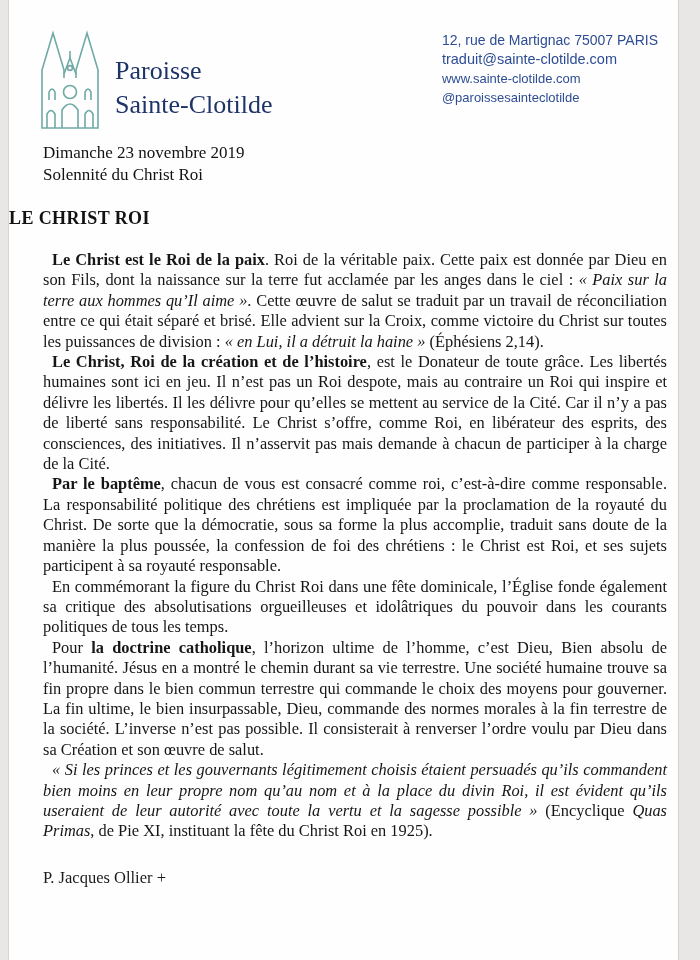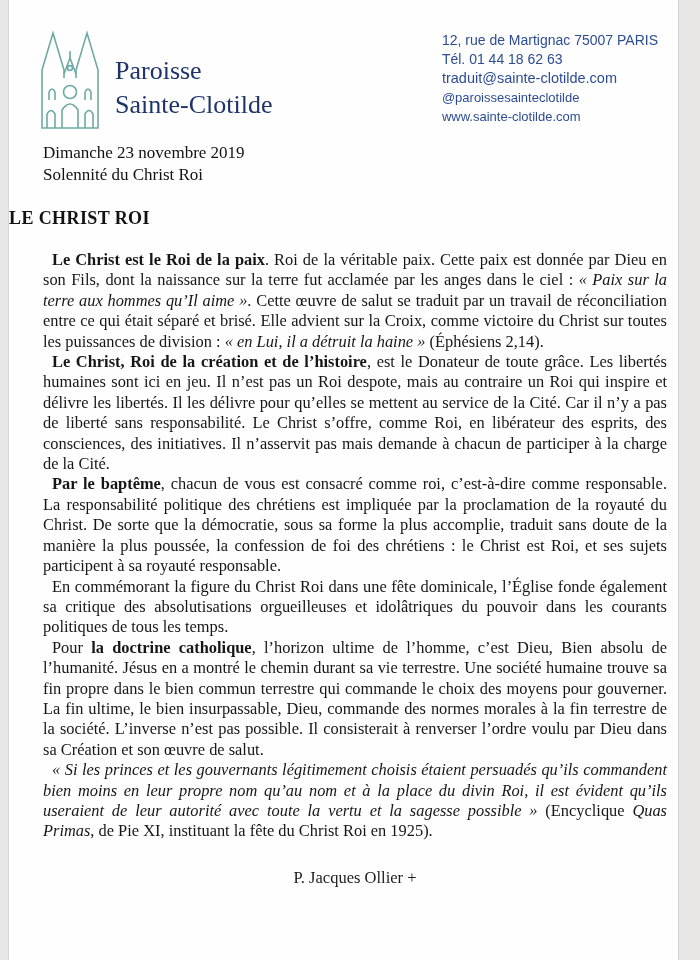--- a/index.html
+++ b/index.html
@@ -70,21 +70,21 @@
     line-height:20.4px;
     color:#161616;
   }
   .bodytext p.para{margin:0;text-indent:9px;}
   .b{font-weight:bold;margin-top:21px;}
   .i{font-style:italic;}
   
   .signature{
     margin:26px 0 0 34px;
     width:624px;
-    text-align:center;
+    text-align:left;
     font-size:16.5px;
     color:#1b1b1b;
   }
 </style>
 </head>
 <body>
 
 <div class="page">
 
   <div class="header">
@@ -111,24 +111,23 @@
           <path d="M49,100 L49,86 Q53,79 57,86 L57,100"></path>
         </svg>
       </span>
       <div class="orgname">
         <div>Paroisse</div>
         <div>Sainte-Clotilde</div>
       </div>
     </div>
     <div class="contact">
       <div>12, rue de Martignac 75007 PARIS</div>
-      <div>Tél. 01 44 18 62 63</div>
       <div class="email">traduit@sainte-clotilde.com</div>
+      <div class="small">www.sainte-clotilde.com</div>
       <div class="small">@paroissesainteclotilde</div>
-      <div class="small">www.sainte-clotilde.com</div>
     </div>
   </div>
 
   <div class="dateblock">
     <div>Dimanche 23 novembre 2019</div>
     <div>Solennité du Christ Roi</div>
   </div>
 
   <div class="title">LE CHRIST ROI</div>
 

